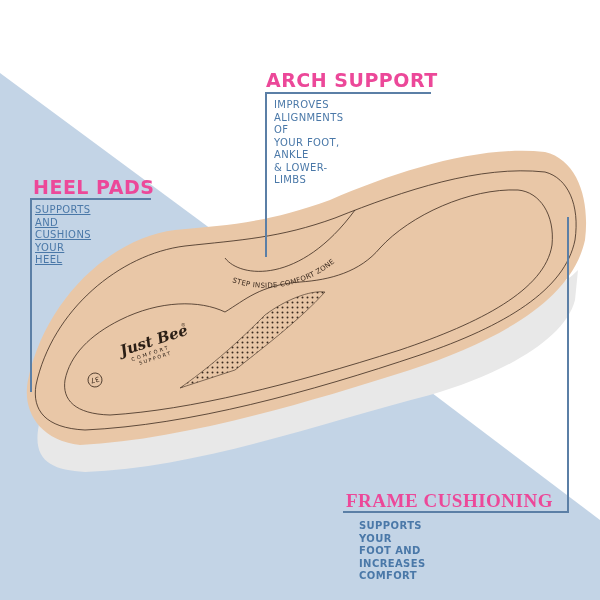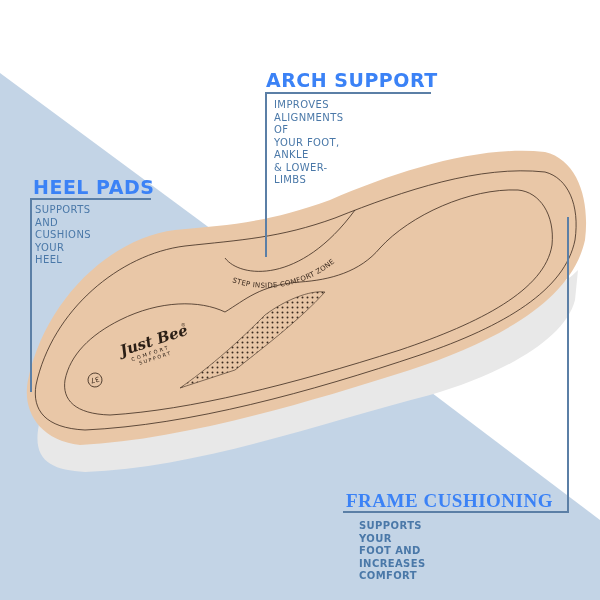--- a/index.html
+++ b/index.html
@@ -1,19 +1,19 @@
 <!DOCTYPE html>
 <html><head>
 <meta charset="utf-8">
 <style>
   html, body { margin: 0; padding: 0; }
   body { width: 600px; height: 600px; position: relative; overflow: hidden; background: #ffffff; font-family: "Liberation Sans", sans-serif; }
   .bg { position: absolute; left: 0; top: 0; width: 600px; height: 600px; }
   .callout { position: absolute; }
-  .title { position: absolute; font-weight: bold; color: #3b82f6; letter-spacing: 0.5px; white-space: nowrap; font-family: "DejaVu Sans", sans-serif; }
+  .title { position: absolute; font-weight: bold; color: #ec4899; letter-spacing: 0.5px; white-space: nowrap; font-family: "DejaVu Sans", sans-serif; }
   .desc { position: absolute; font-size: 10px; line-height: 12.5px; color: #4a78a8; letter-spacing: 0.4px; white-space: pre-line; font-family: "DejaVu Sans", sans-serif; }
   .leader { position: absolute; background: #5b7fa6; }
   .insole { position: absolute; left: 0; top: 0; width: 600px; height: 600px; }
   .insole-text { font-family: "DejaVu Sans", sans-serif; }
 </style>
 </head>
 <body>
 
 <svg class="bg" viewBox="0 0 600 600">
   <polygon points="0,73 0,600 600,600 600,520 395,365 0,73" fill="#c3d4e6"></polygon>
@@ -62,21 +62,21 @@
   <div class="leader" style="left:265px; top:92px; width:1.5px; height:165px;"></div>
   <div class="desc" style="left:274px; top:99px;">IMPROVES ALIGNMENTS OF
 YOUR FOOT, ANKLE
 &amp; LOWER-LIMBS</div>
 </div>
 
 <div class="callout">
   <div class="title" style="left:33px; top:176px; font-size:19px;">HEEL PADS</div>
   <div class="leader" style="left:30px; top:198px; width:121px; height:1.5px;"></div>
   <div class="leader" style="left:30px; top:198px; width:1.5px; height:194px;"></div>
-  <div class="desc" style="left:35px; top:204px;">SUPPORTS AND
+  <div class="desc" style="left:35px; top:204px;text-decoration:underline;">SUPPORTS AND
 CUSHIONS YOUR
 HEEL</div>
 </div>
 
 <div class="callout">
   <div class="title" style="left:346px; top:490px; font-size:19px;font-family:Liberation Serif, serif;">FRAME CUSHIONING</div>
   <div class="leader" style="left:343px; top:511px; width:226px; height:1.5px;"></div>
   <div class="leader" style="left:567px; top:217px; width:1.5px; height:295px;"></div>
   <div class="desc" style="left:359px; top:520px;font-weight:bold;">SUPPORTS YOUR FOOT AND
 INCREASES COMFORT</div>

